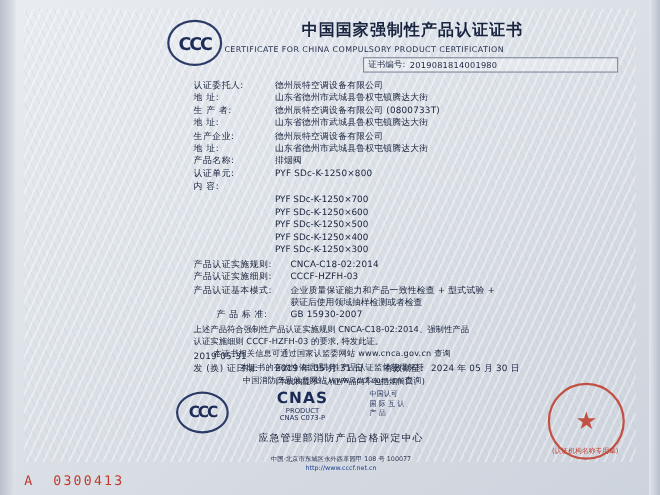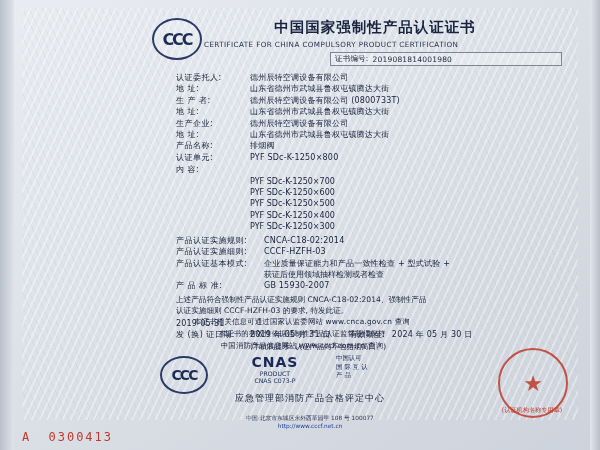--- a/index.html
+++ b/index.html
@@ -172,21 +172,21 @@
     <div class="row">
       <div class="lbl" style="width:88px;">产品认证实施细则:</div>
       <div class="val">CCCF-HZFH-03</div>
     </div>
     <div class="row">
       <div class="lbl" style="width:88px;">产品认证基本模式:</div>
       <div class="val">企业质量保证能力和产品一致性检查 + 型式试验 +</div>
     </div>
     <div class="indent" style="padding-left:88px;">获证后使用领域抽样检测或者检查</div>
     <div class="row">
-      <div class="lbl" style="width:88px;">产  品  标  准:</div>
+      <div class="lbl" style="width:88px;text-align:center;">产  品  标  准:</div>
       <div class="val">GB 15930-2007</div>
     </div>
 
     <div class="note blk" style="margin-top:2px;">上述产品符合强制性产品认证实施规则 CNCA-C18-02:2014、强制性产品</div>
     <div class="note">认证实施细则 CCCF-HZFH-03 的要求, 特发此证。</div>
 
     <div class="row" style="margin-top:2px;">
       <div class="val">2019-05-31</div>
     </div>
     <div class="row">

